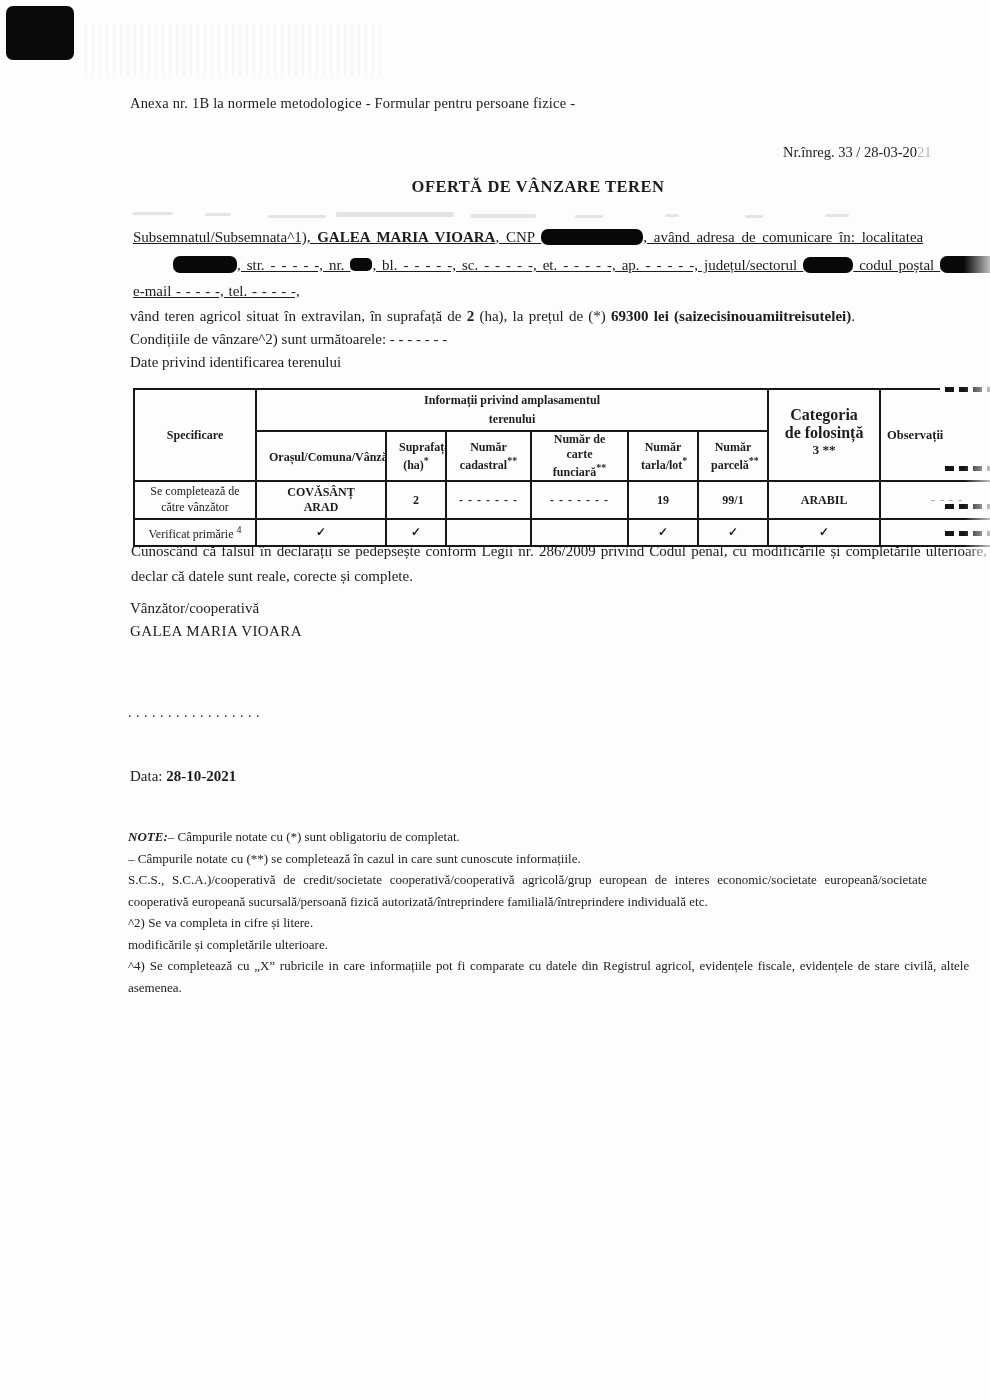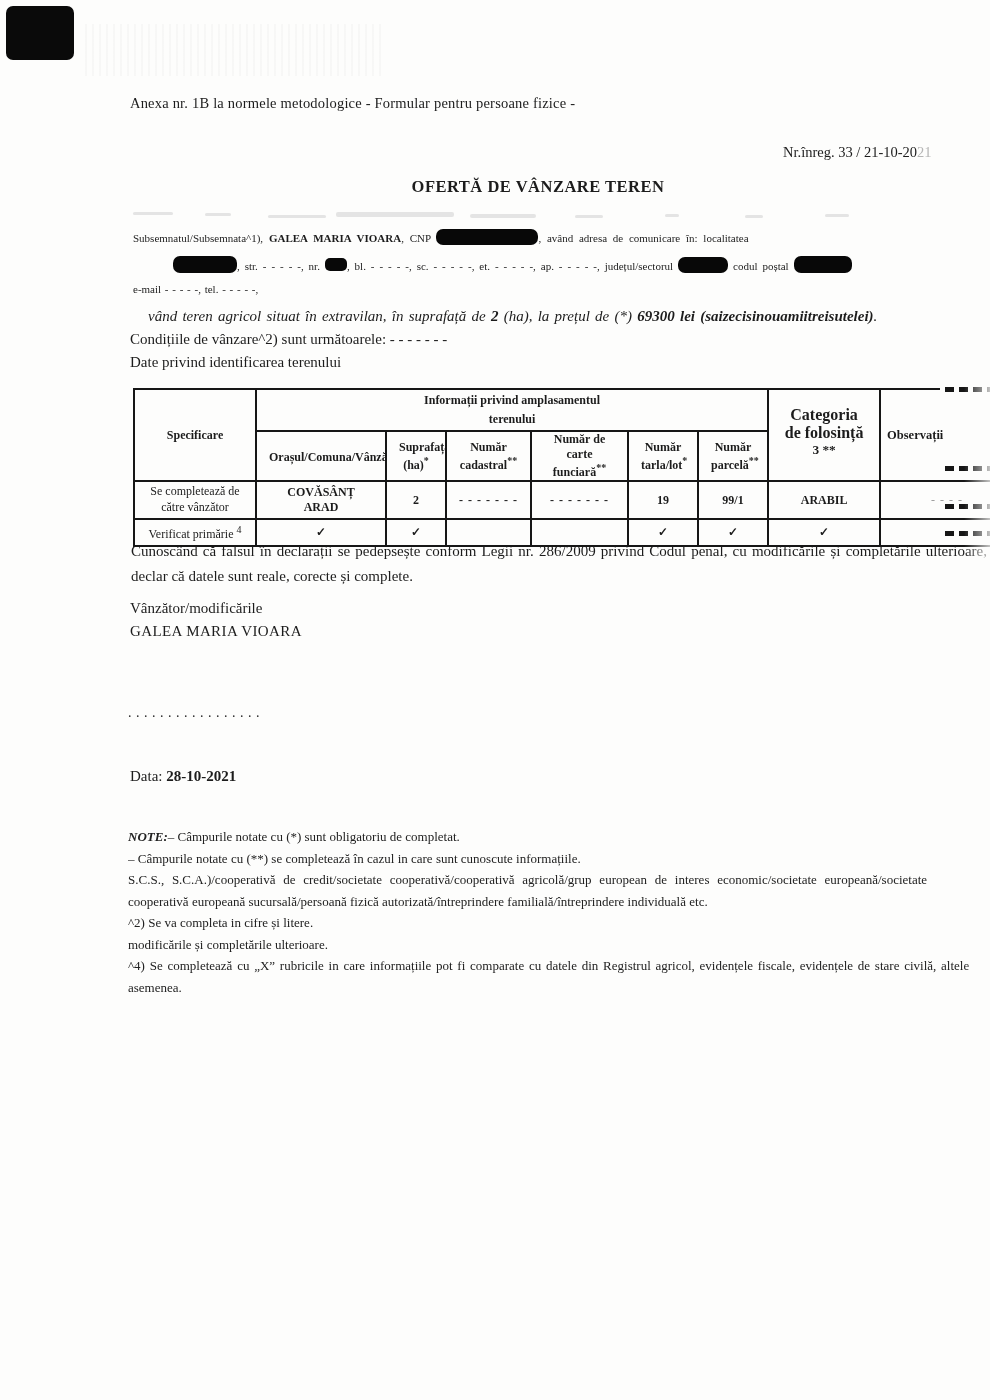--- a/index.html
+++ b/index.html
@@ -20,21 +20,21 @@
   }
   .scan-noise{
     position:absolute;left:85px;top:24px;width:300px;height:52px;
     background:repeating-linear-gradient(90deg,#888 0 2px,transparent 2px 7px);
     opacity:0.05;
   }
   .anexa{left:130px;top:95px;font-size:14.5px;letter-spacing:.2px;}
   .reg{left:783px;top:144px;font-size:14.5px;white-space:nowrap;}
   .title{left:133px;top:177px;width:810px;text-align:center;font-size:16.5px;font-weight:bold;letter-spacing:.5px;}
   .smudge{background:#cfcfcf;opacity:.55;position:absolute;border-radius:2px;}
-  .intro-line{font-size:11px;white-space:nowrap;word-spacing:3px;}
+  .intro-line{font-size:15px;white-space:nowrap;word-spacing:3px;text-decoration:underline;}
   .intro-line2{word-spacing:2.2px;padding-left:40px;}
   .redact{
     display:inline-block;background:#080808;border-radius:7px;vertical-align:-3px;
   }
   .bar-cnp{width:102px;height:16px;}
   .bar-loc{width:64px;height:17px;}
   .bar-nr{width:22px;height:13px;border-radius:5px;vertical-align:-1px;}
   .bar-jud{width:50px;height:16px;}
   .bar-cp{width:58px;height:17px;}
   .body-line{font-size:15px;white-space:nowrap;}
@@ -76,21 +76,21 @@
 </head>
 <body>
 
 <div class="page">
 
   <div class="corner-blot"></div>
   <div class="scan-noise"></div>
 
   <div class="abs anexa">Anexa nr. 1B la normele metodologice - Formular pentru persoane fizice -</div>
 
-  <div class="abs reg"><span>Nr.înreg. 33 / 21-10-20</span><span class="fade">21</span></div>
+  <div class="abs reg"><span>Nr.înreg. 33 / 28-03-20</span><span class="fade">21</span></div>
 
   <div class="abs title">OFERTĂ DE VÂNZARE TEREN</div>
 
   <div class="smudge" style="left:133px;top:212px;width:40px;height:3px;"></div>
   <div class="smudge" style="left:205px;top:213px;width:26px;height:3px;"></div>
   <div class="smudge" style="left:268px;top:215px;width:58px;height:3px;"></div>
   <div class="smudge" style="left:336px;top:212px;width:118px;height:5px;"></div>
   <div class="smudge" style="left:470px;top:214px;width:66px;height:4px;"></div>
   <div class="smudge" style="left:575px;top:215px;width:28px;height:3px;"></div>
   <div class="smudge" style="left:665px;top:214px;width:14px;height:3px;"></div>
@@ -98,21 +98,21 @@
   <div class="smudge" style="left:825px;top:214px;width:24px;height:3px;"></div>
 
   <div class="abs intro-line" style="left:133px;top:229px;">
     <span>Subsemnatul/Subsemnata^1), </span><span class="b">GALEA MARIA VIOARA</span><span>, CNP </span><span class="redact bar-cnp"></span><span>, având adresa de comunicare în: localitatea</span>
   </div>
   <div class="abs intro-line intro-line2" style="left:133px;top:256px;">
     <span class="redact bar-loc"></span><span>, str. - - - - -, nr. </span><span class="redact bar-nr"></span><span>, bl. - - - - -, sc. - - - - -, et. - - - - -, ap. - - - - -, județul/sectorul </span><span class="redact bar-jud"></span><span> codul poștal </span><span class="redact bar-cp"></span>
   </div>
   <div class="abs intro-line" style="left:133px;top:283px;word-spacing:1px;">e-mail - - - - -, tel. - - - - -,</div>
 
-  <div class="abs body-line" style="left:148px;top:308px;word-spacing:1.5px;font-style:italic;">
+  <div class="abs body-line" style="left:130px;top:308px;word-spacing:1.5px;">
     <span>vând teren agricol situat în extravilan, în suprafață de </span><span class="b">2</span><span> (ha), la prețul de (*) </span><span class="b">69300 lei (saizecisinouamiitreisutelei)</span><span>.</span>
   </div>
   <div class="abs body-line" style="left:130px;top:331px;">Condițiile de vânzare^2) sunt următoarele: - - - - - - -</div>
   <div class="abs body-line" style="left:130px;top:354px;">Date privind identificarea terenului</div>
 
   <div class="tbl-wrap">
     <table class="form">
       <colgroup>
         <col style="width:122px">
           <col style="width:130px">
@@ -168,21 +168,21 @@
       </table>
   </div>
 
   <div class="border-dash" style="top:387px;"></div>
   <div class="border-dash" style="top:466px;"></div>
   <div class="border-dash" style="top:504px;"></div>
   <div class="border-dash" style="top:531px;"></div>
 
   <div class="abs decl">Cunoscând că falsul în declarații se pedepsește conform Legii nr. 286/2009 privind Codul penal, cu modificările și completările ulterioare, declar că datele sunt reale, corecte și complete.</div>
 
-  <div class="abs seller-role">Vânzător/modificările</div>
+  <div class="abs seller-role">Vânzător/cooperativă</div>
   <div class="abs seller-name">GALEA MARIA VIOARA</div>
 
   <div class="abs dots">.................</div>
 
   <div class="abs dateline"><span>Data: </span><span class="b">28-10-2021</span></div>
 
   <div class="abs notes">
     <div class="nline"><span class="note-title">NOTE:</span><span>– Câmpurile notate cu (*) sunt obligatoriu de completat.</span></div>
     <div class="nline">– Câmpurile notate cu (**) se completează în cazul in care sunt cunoscute informațiile.</div>
     <div class="nline ws4">S.C.S., S.C.A.)/cooperativă de credit/societate cooperativă/cooperativă agricolă/grup european de interes economic/societate europeană/societate</div>

